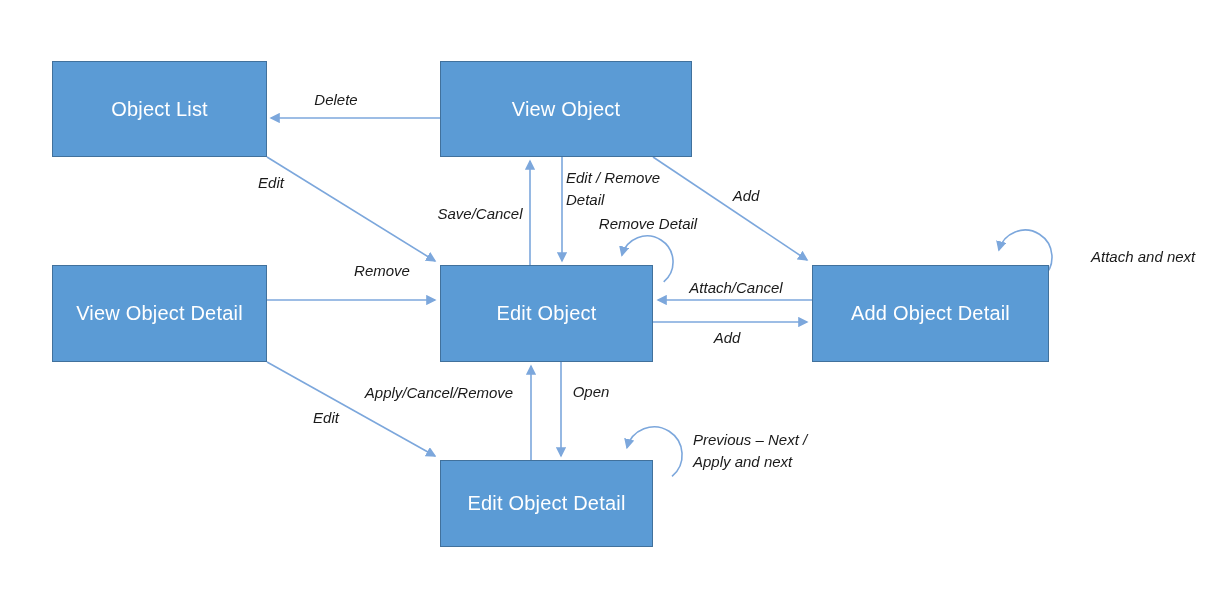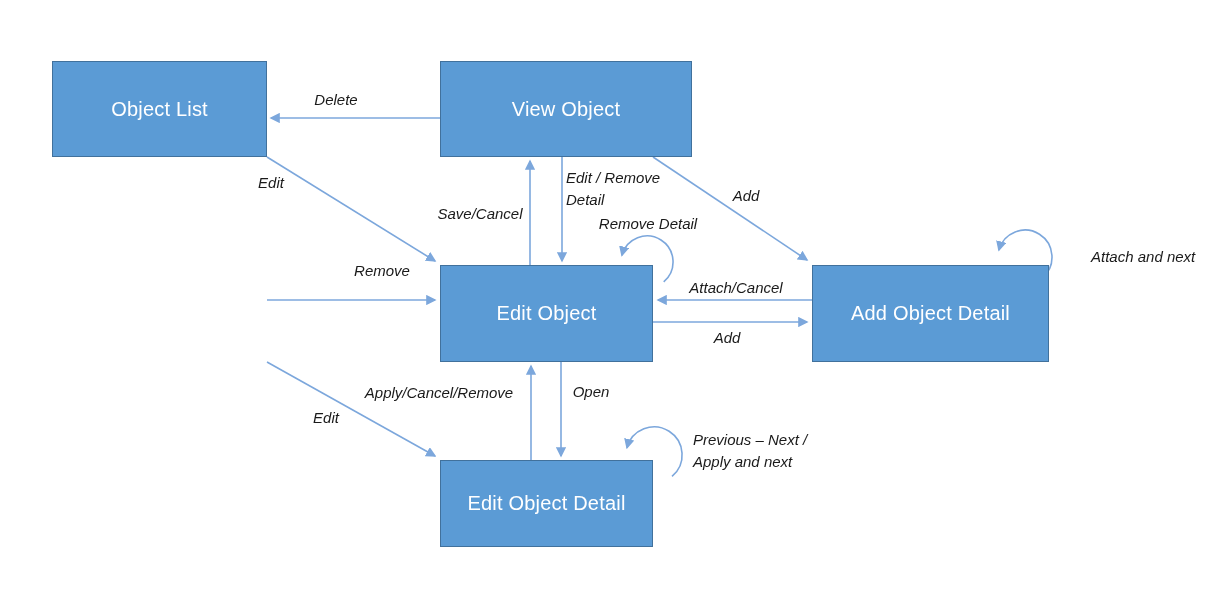--- a/index.html
+++ b/index.html
@@ -87,20 +87,23 @@
     <line x1="561" y1="362" x2="561" y2="456" marker-end="url(#arrowhead)"></line>
     <path class="edge" d="M 672 476.4 A 28 28 0 1 0 627 447.8" marker-end="url(#arrowhead)"></path>
   </svg>
 
   <div class="node" style="left:52px; top:61px; width:215px; height:96px;">
     <span class="node-label">Object List</span>
   </div>
   <div class="node" style="left:440px; top:61px; width:252px; height:96px;">
     <span class="node-label">View Object</span>
   </div>
+  <div class="node" style="left:52px; top:265px; width:215px; height:97px;">
+    <span class="node-label">View Object Detail</span>
+  </div>
   <div class="node" style="left:440px; top:265px; width:213px; height:97px;text-align:center;">
     <span class="node-label">Edit Object</span>
   </div>
   <div class="node" style="left:812px; top:265px; width:237px; height:97px;">
     <span class="node-label">Add Object Detail</span>
   </div>
   <div class="node" style="left:440px; top:460px; width:213px; height:87px;">
     <span class="node-label">Edit Object Detail</span>
   </div>
 

